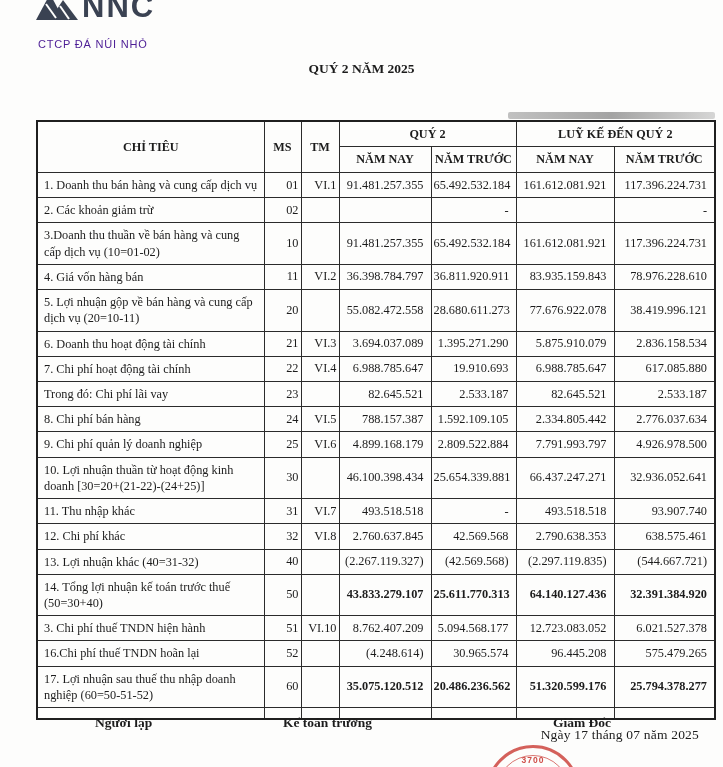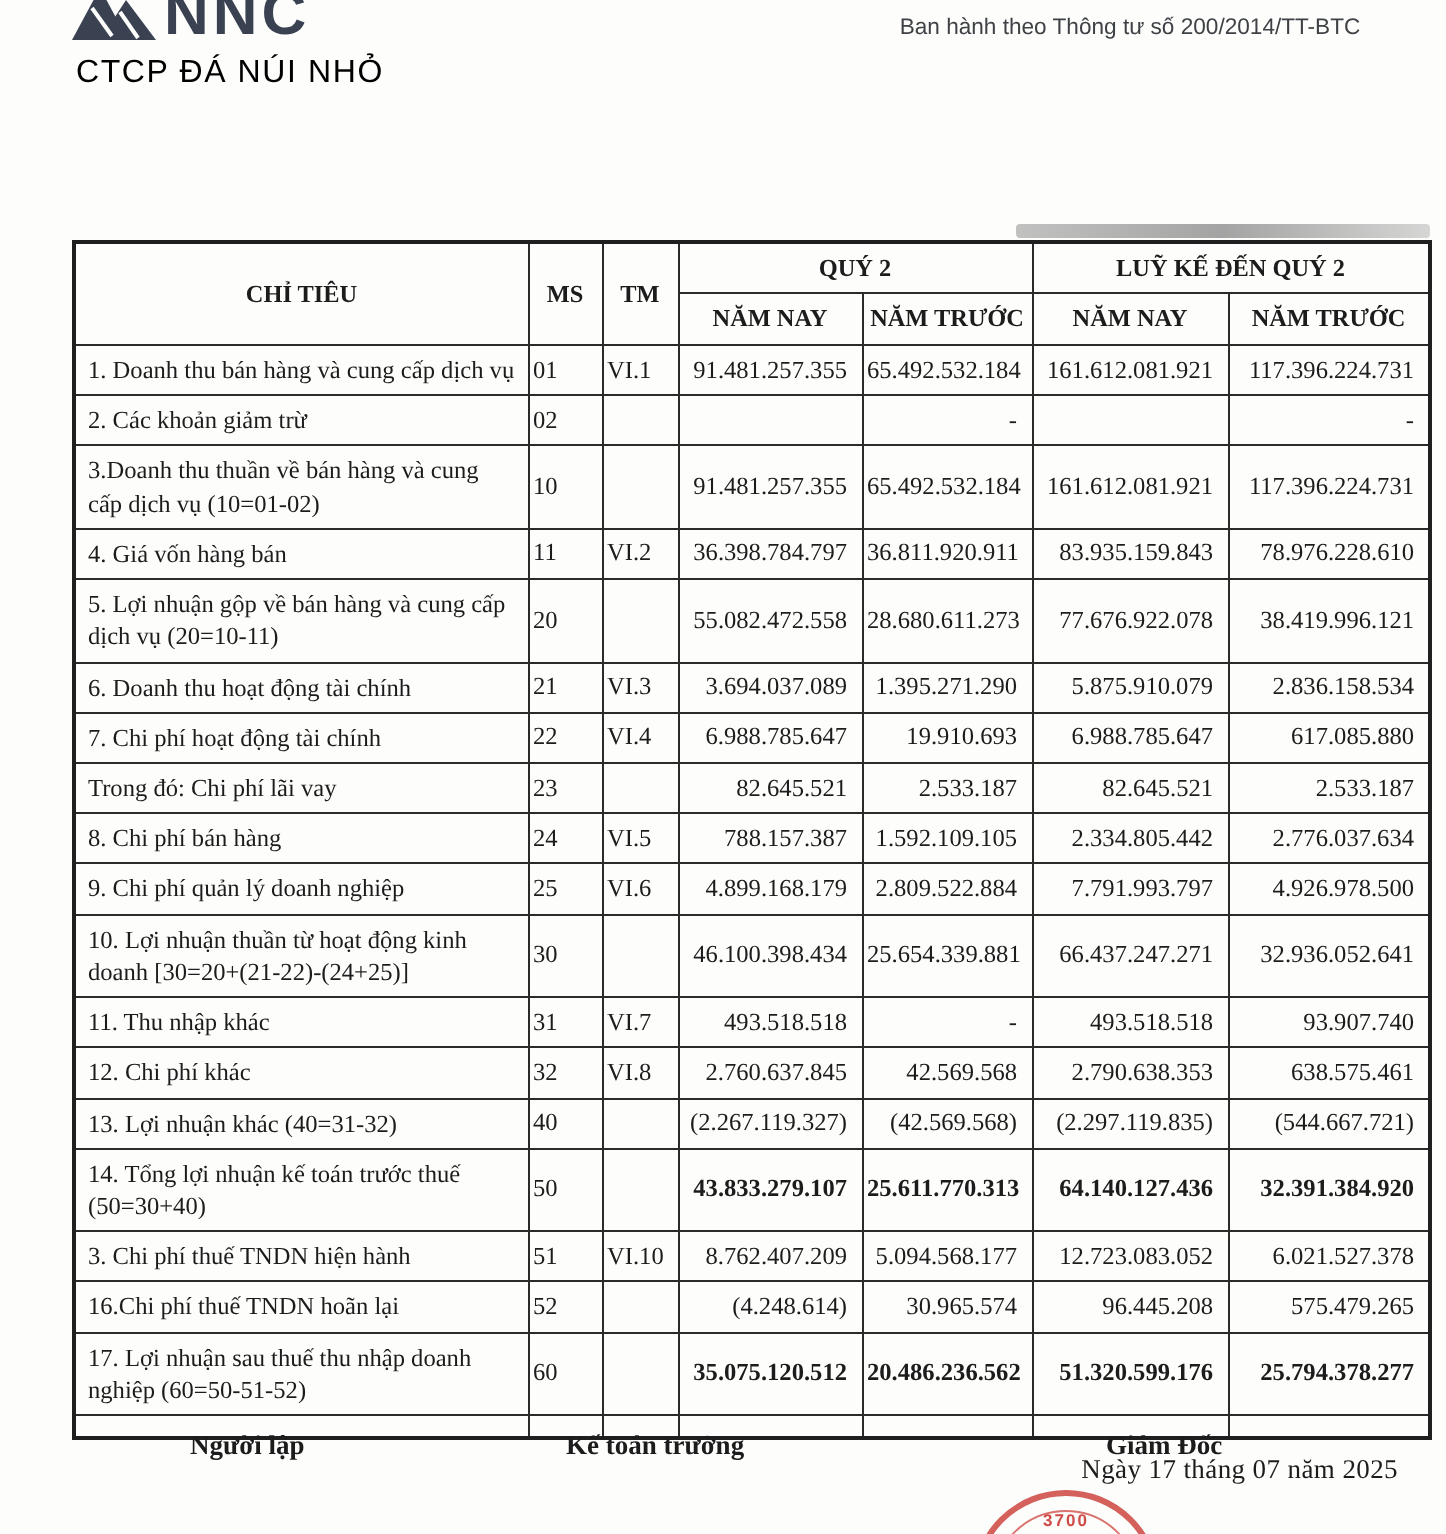--- a/index.html
+++ b/index.html
@@ -18,22 +18,22 @@
   .logo-block { position:absolute; left:36px; top:-9px; }
   .logo-row { display:flex; align-items:flex-end; gap:4px; }
   .logo-icon { display:block; margin-bottom:2px; }
   .logo-text {
     font-family:"Liberation Sans","DejaVu Sans",sans-serif;
     font-weight:bold; font-size:31px; letter-spacing:2px;
     color:#3a4252; line-height:1;
   }
   .company-name {
     font-family:"Liberation Sans","DejaVu Sans",sans-serif;
-    font-size:16px; letter-spacing:0.8px; color:#000000;
-    margin-top:6px; padding-left:2px;
+    font-size:11px; letter-spacing:0.8px; color:#4c1d95;
+    margin-top:16px; padding-left:2px;
   }
   .circular-block {
     position:absolute; right:13px; top:4px; width:290px;
     font-family:"Liberation Sans","DejaVu Sans",sans-serif;
     font-size:11.3px; color:#3f4245; text-align:center; line-height:1.9;
   }
   .title-block { position:absolute; top:54px; left:0; width:100%; text-align:center; }
   .report-title { font-size:16.5px; font-weight:bold; letter-spacing:0.3px; margin:0; }
   .report-subtitle { font-size:13.5px; font-weight:bold; margin-top:7px; }
 
@@ -54,21 +54,21 @@
     border:1px solid #2b2b2b;
     vertical-align:middle;
     font-size:12.3px;
   }
   table.report thead th {
     font-weight:bold; text-align:center; padding:0 2px; font-size:12.2px;
   }
   thead tr.h1 th { height:24px; }
   thead tr.h2 th { height:25px; }
   td.cell-label  { text-align:left;  padding:4px 5px 4px 6px; line-height:1.32; font-size:12.4px; }
-  td.cell-center { text-align:left; padding:4px 2px; }
+  td.cell-center { text-align:right; padding:4px 2px; }
   td.cell-num    { text-align:right; padding:4px 7px 4px 2px; white-space:nowrap; }
   td.bold        { font-weight:bold; }
   tbody tr       { height:16px; }
   tbody tr.empty-row { height:11px; }
   tbody tr.empty-row td { padding:0; }
 
   
   .footer-date {
     position:absolute; top:727px; right:24px;
     font-size:13.5px; letter-spacing:0.2px;
@@ -109,24 +109,24 @@
         <polygon points="27,6 42,26 14,26" fill="#3a4252"></polygon>
         <line x1="10" y1="10" x2="20" y2="24" stroke="#fdfdfc" stroke-width="2"></line>
         <line x1="24" y1="12" x2="33" y2="25" stroke="#fdfdfc" stroke-width="2"></line>
       </svg>
       <span class="logo-text">NNC</span>
     </div>
     <div class="company-name">CTCP ĐÁ NÚI NHỎ</div>
   </div>
 
   <div class="circular-block">
-    <div>Ban hành theo Thông tư số 200/2014/TT-BTC</div>
   </div>
 
   <div class="title-block">
+    <div class="report-subtitle">QUÝ 2 NĂM  2025</div>
   </div>
 
   <div class="scan-smudge"></div>
 
   <div class="table-wrap">
     <table class="report">
       <colgroup>
         <col style="width:227px">
           <col style="width:37px">
           <col style="width:38px">

